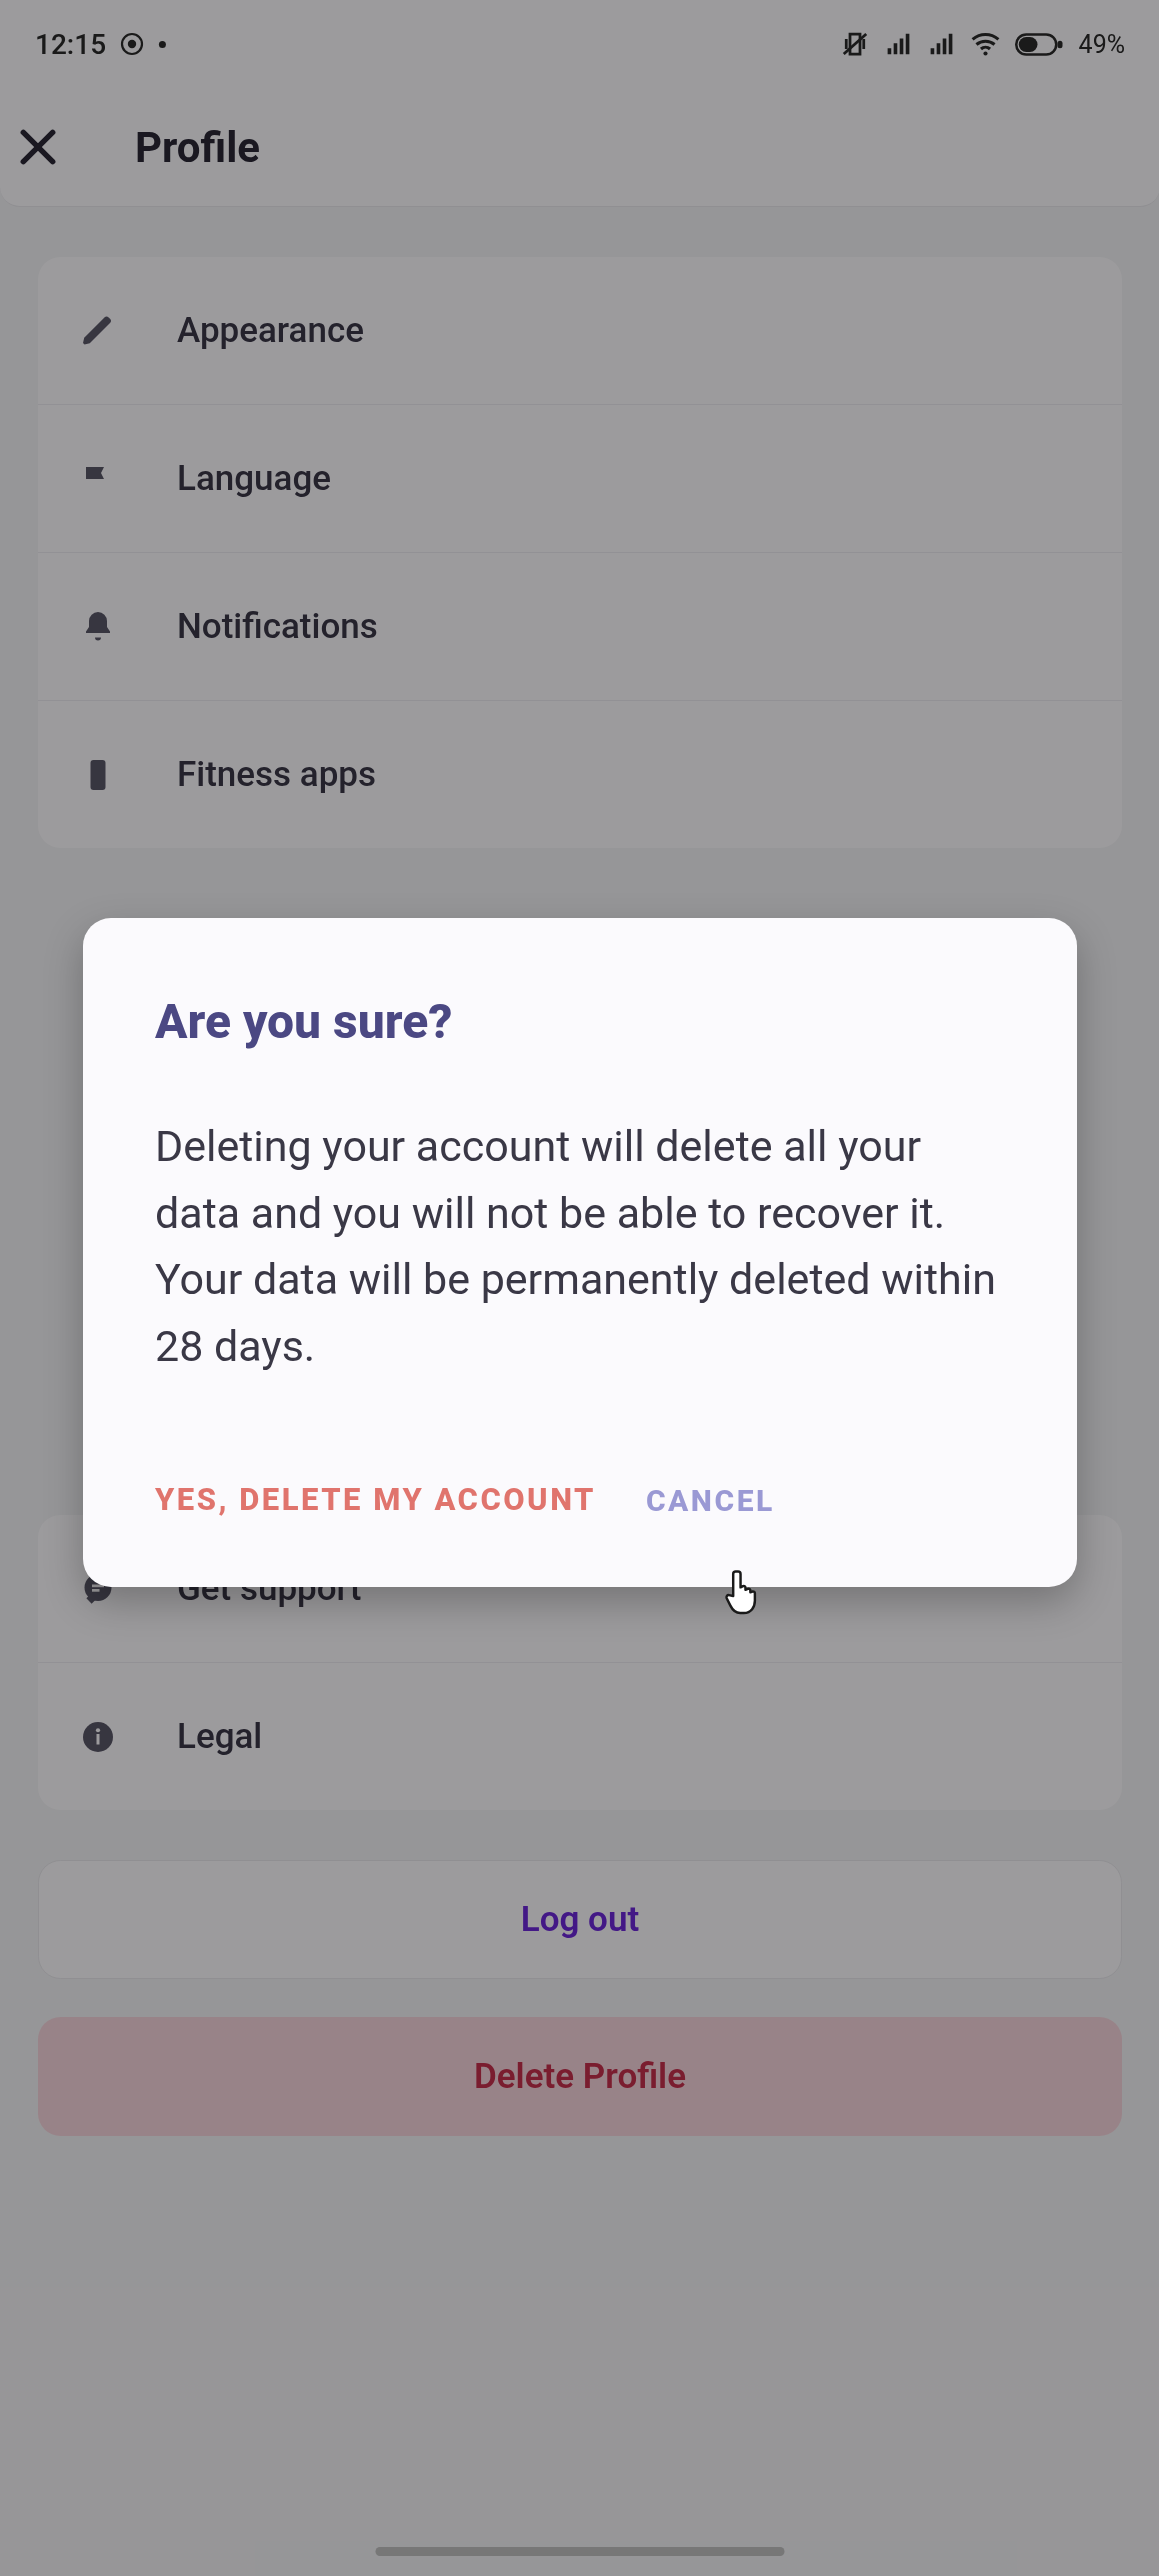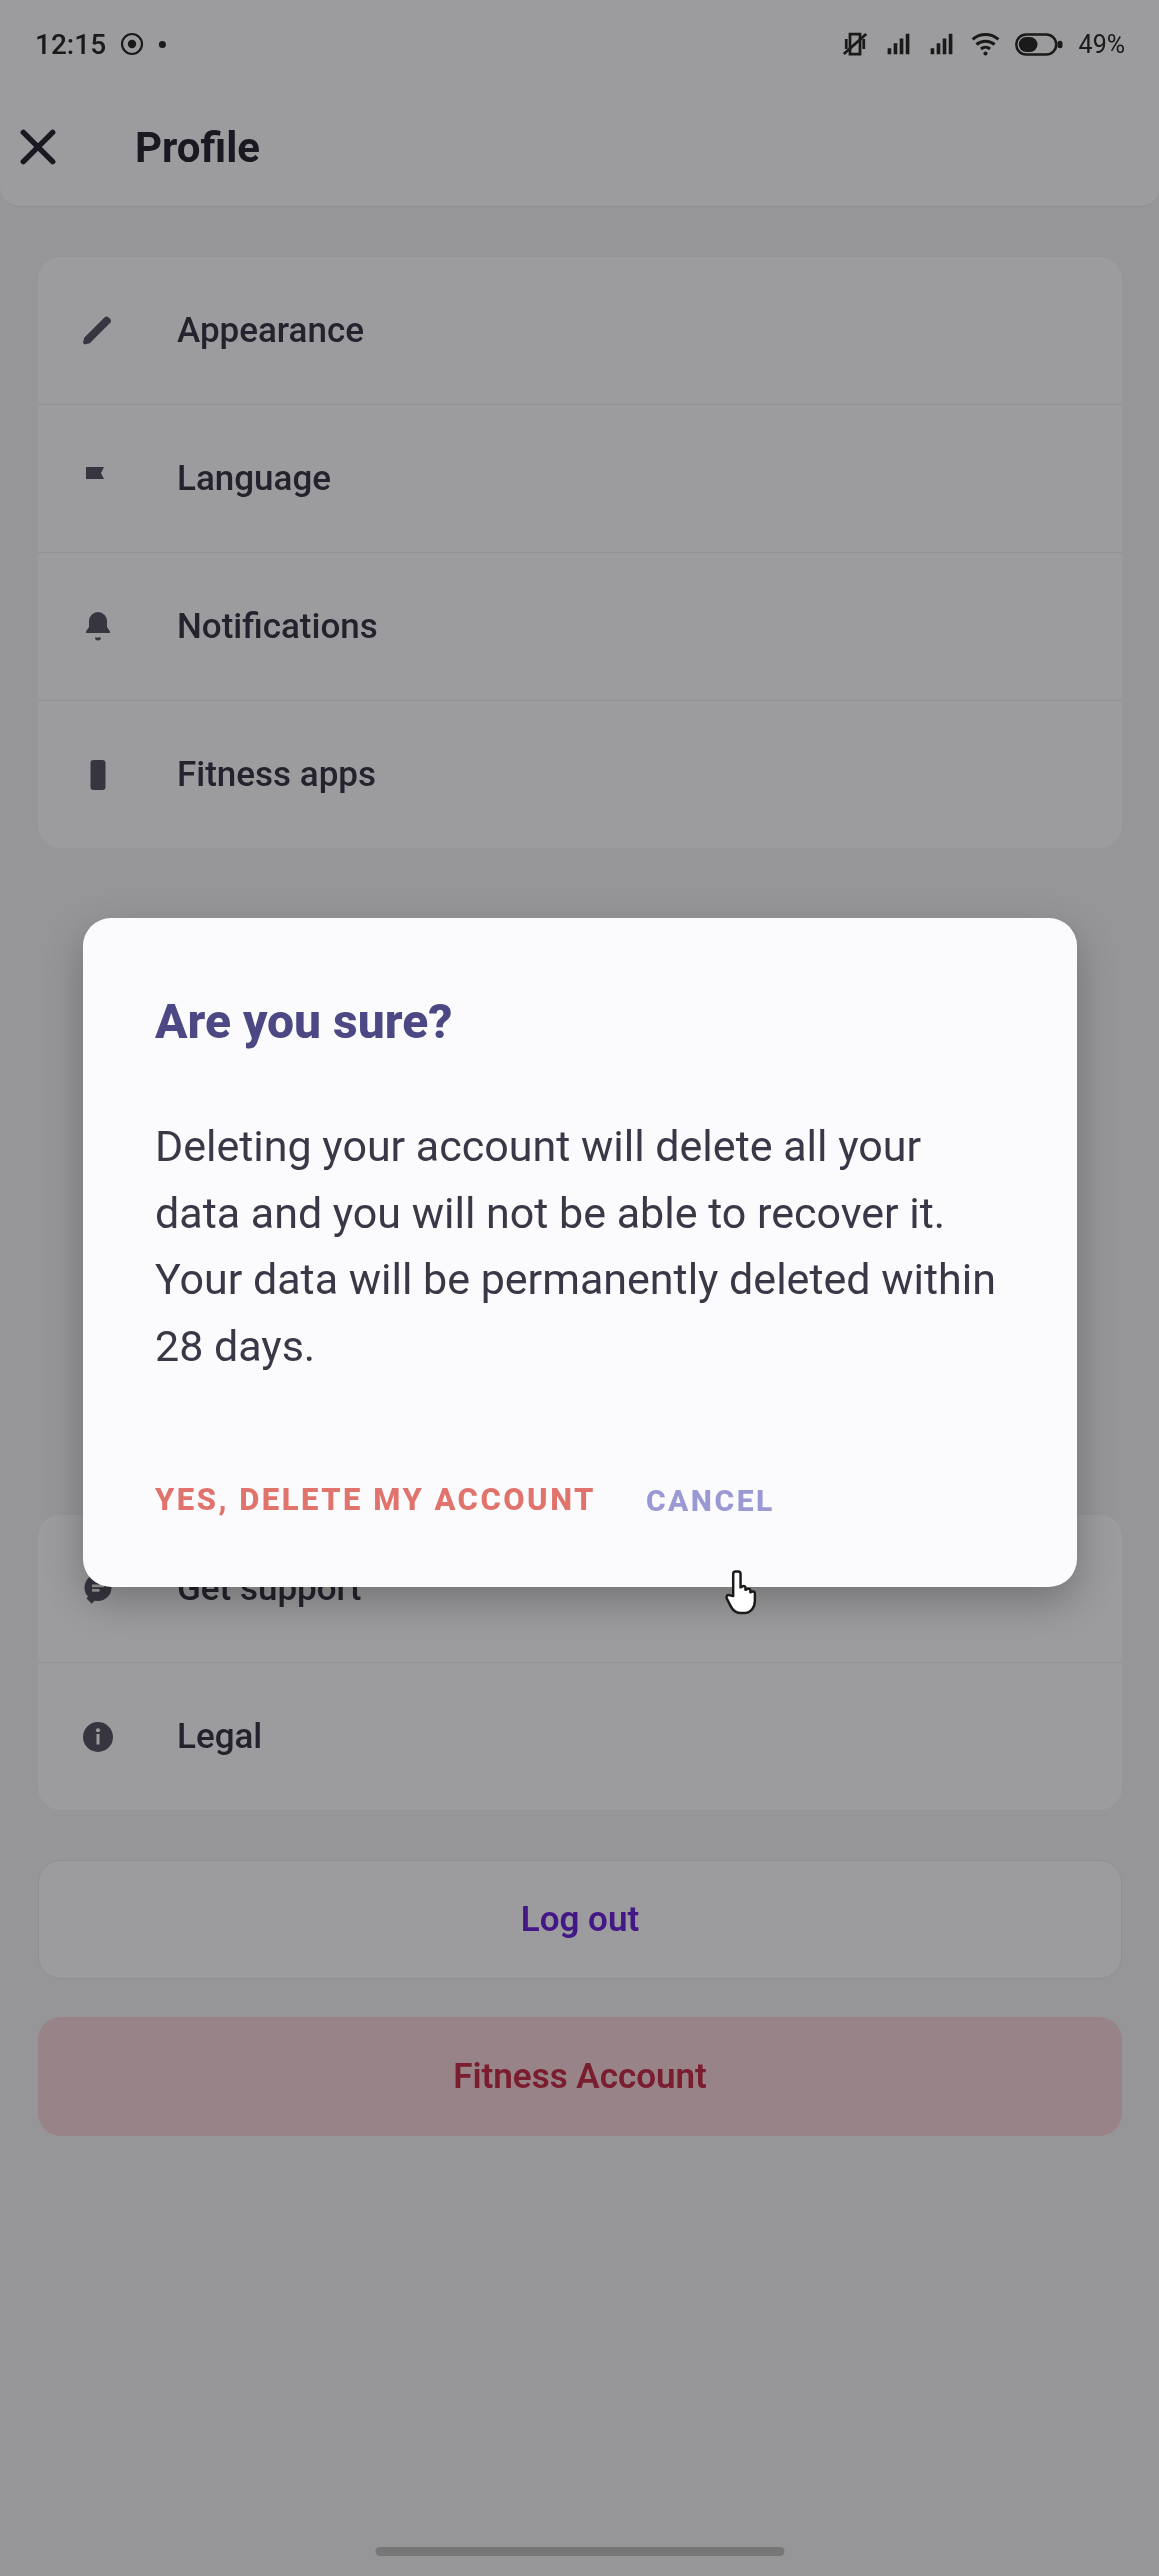--- a/index.html
+++ b/index.html
@@ -303,21 +303,21 @@
           </svg>
       </span>
       <span class="label">Legal</span>
     </div>
   </div>
 
   <div class="big-button logout-btn">
     <span>Log out</span>
   </div>
   <div class="big-button delete-btn">
-    <span>Fitness Account</span>
+    <span>Delete Profile</span>
   </div>
 
 </div>
 
 <div class="scrim"></div>
 
 <div class="dialog">
   <div class="dialog-title">Are you sure?</div>
   <div class="dialog-body">Deleting your account will delete all your data and you will not be able to recover it. Your data will be permanently deleted within 28 days.</div>
   <div class="dialog-actions">

